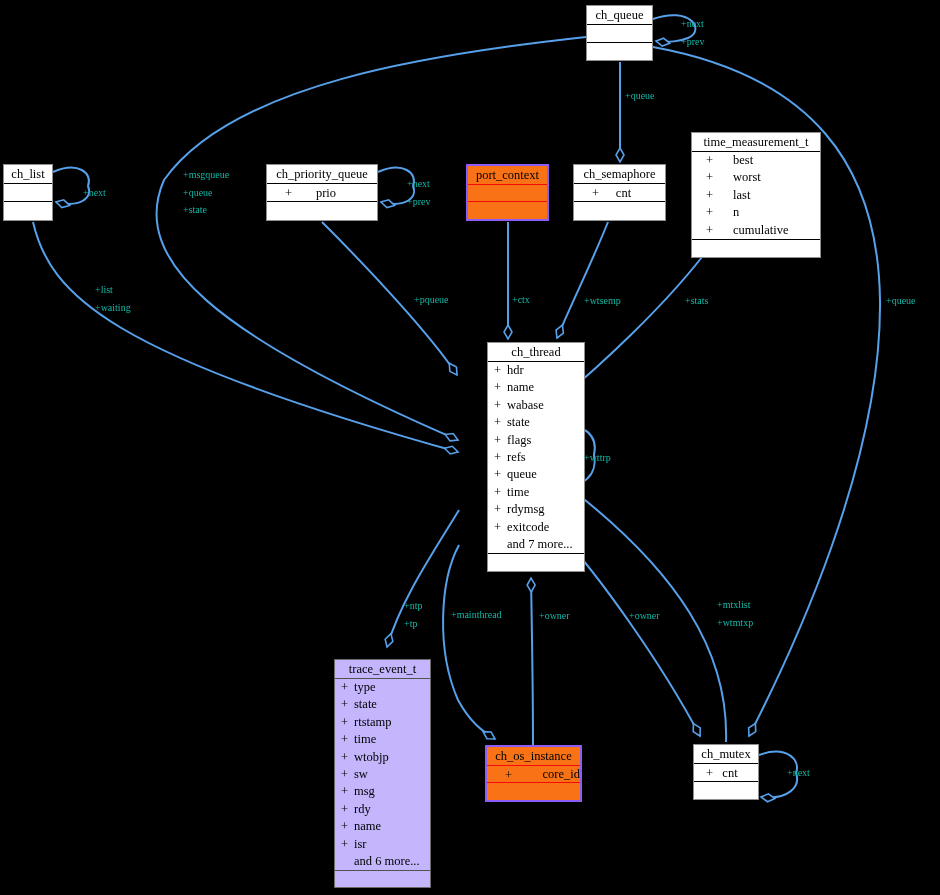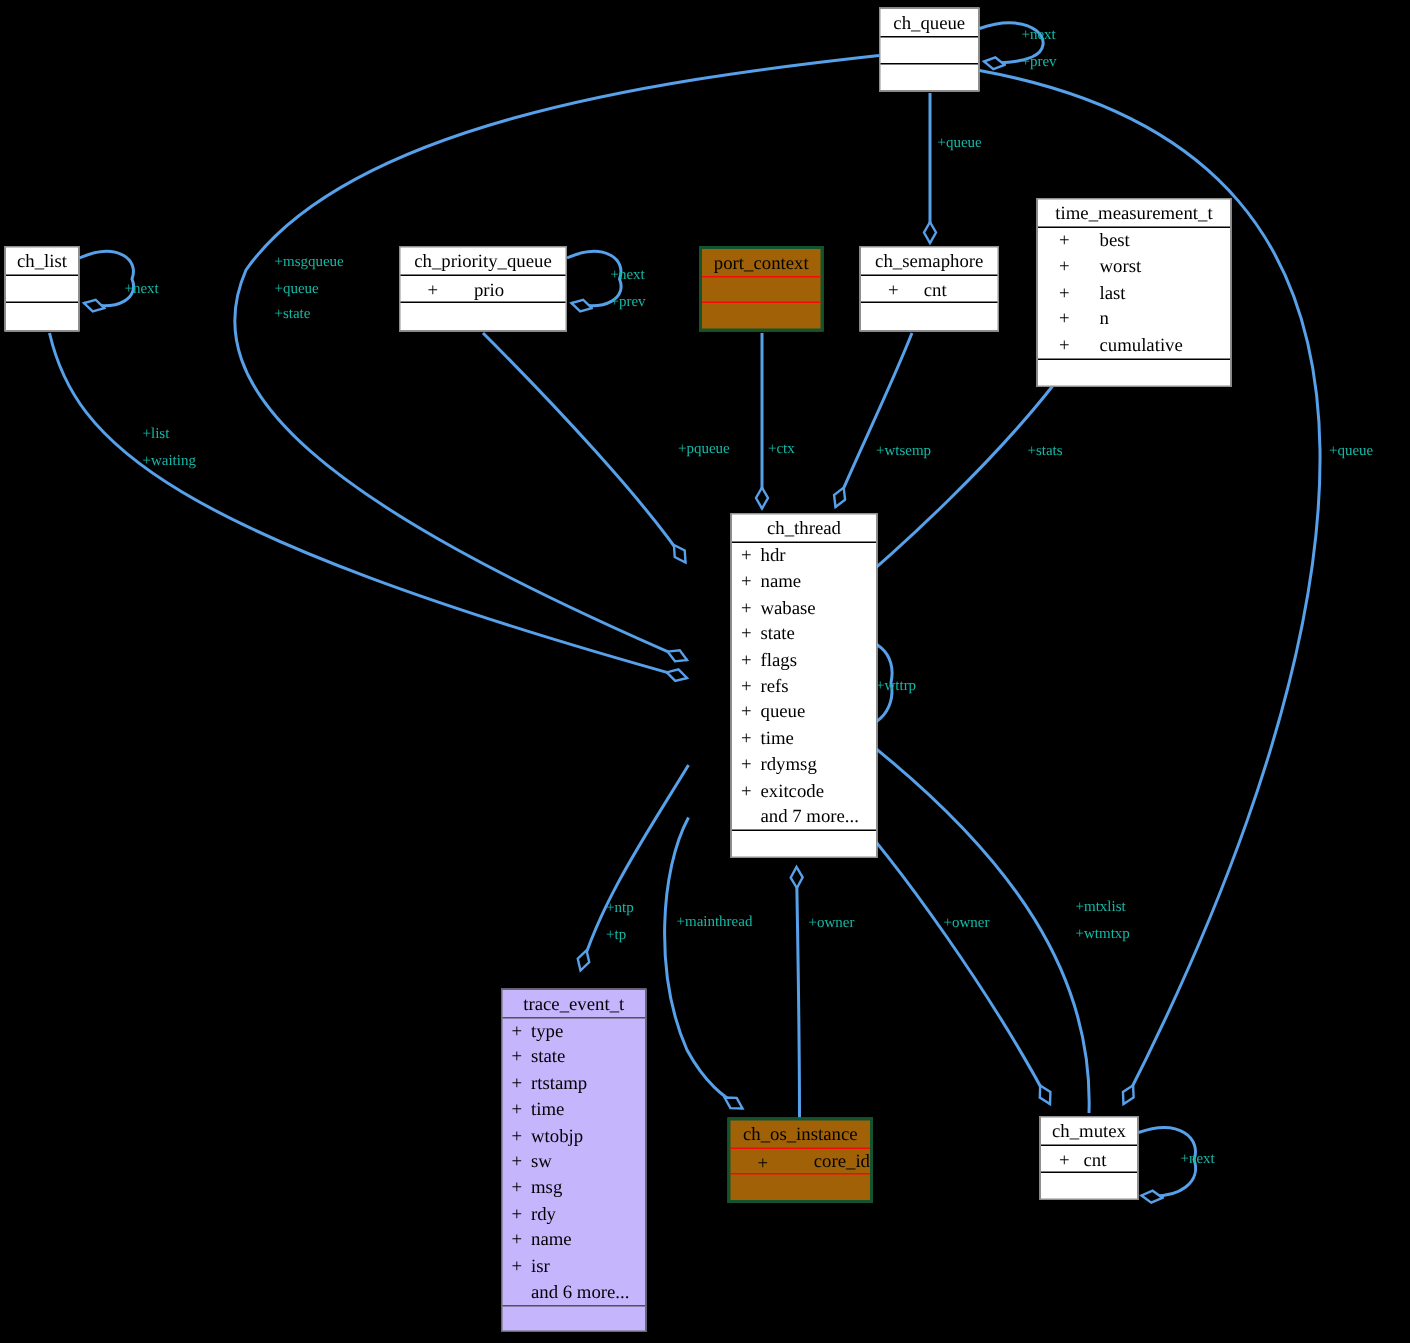--- a/index.html
+++ b/index.html
@@ -3,21 +3,21 @@
 <meta charset="utf-8">
 <style>
   html,body{margin:0;padding:0;background:#000;}
   #stage{position:relative;width:912px;height:895px;background:#000;overflow:hidden;
          font-family:Liberation Serif, serif;padding-left:44px;}
   svg.edges{position:absolute;left:0;top:0;}
   .node{position:absolute;background:#fff;border:1px solid #8f8f8f;box-sizing:border-box;
         color:#000;font-size:12.5px;}
   .node .title{text-align:center;height:18px;line-height:18px;overflow:hidden;white-space:nowrap;}
   .node .sec{border-top:1px solid #000;box-sizing:border-box;}
-  .node.red{border:2px solid #14532d;background:#a16207;}
+  .node.red{border:2px solid #8b5cf6;background:#f97316;}
   .node.red .sec{border-top:1px solid #f50a0a;}
   .node.gray{background:#c4b5fd;border-color:#6a6a6a;}
   .node.gray .sec{border-top:1px solid #525252;}
   .row{display:flex;line-height:17.4px;height:17.4px;white-space:nowrap;}
   .row .vis{width:13px;padding-left:6px;flex:none;}
   .row .nm{flex:1;}
   .tm .row .vis{width:27px;padding-left:14px;}
   .sec.single{position:relative;}
   .sec.single .vis{position:absolute;left:18px;top:0;line-height:18px;}
   .sec.single .nm{display:block;text-align:center;line-height:18px;padding-left:8px;}
@@ -244,21 +244,21 @@
   <span class="elabel" style="left:681px;top:34px;">+prev</span>
   <span class="elabel" style="left:625px;top:88px;">+queue</span>
   <span class="elabel" style="left:83px;top:185px;">+next</span>
   <span class="elabel" style="left:183px;top:167px;">+msgqueue</span>
   <span class="elabel" style="left:183px;top:185px;">+queue</span>
   <span class="elabel" style="left:183px;top:202px;">+state</span>
   <span class="elabel" style="left:407px;top:176px;">+next</span>
   <span class="elabel" style="left:407px;top:194px;">+prev</span>
   <span class="elabel" style="left:95px;top:282px;">+list</span>
   <span class="elabel" style="left:95px;top:300px;">+waiting</span>
-  <span class="elabel" style="left:414px;top:292px;margin-left:38px;">+pqueue</span>
+  <span class="elabel" style="left:414px;top:292px;">+pqueue</span>
   <span class="elabel" style="left:512px;top:292px;">+ctx</span>
   <span class="elabel" style="left:584px;top:293px;">+wtsemp</span>
   <span class="elabel" style="left:685px;top:293px;">+stats</span>
   <span class="elabel" style="left:886px;top:293px;">+queue</span>
   <span class="elabel" style="left:584px;top:450px;">+wttrp</span>
   <span class="elabel" style="left:404px;top:598px;">+ntp</span>
   <span class="elabel" style="left:404px;top:616px;">+tp</span>
   <span class="elabel" style="left:451px;top:607px;">+mainthread</span>
   <span class="elabel" style="left:539px;top:608px;">+owner</span>
   <span class="elabel" style="left:629px;top:608px;">+owner</span>

